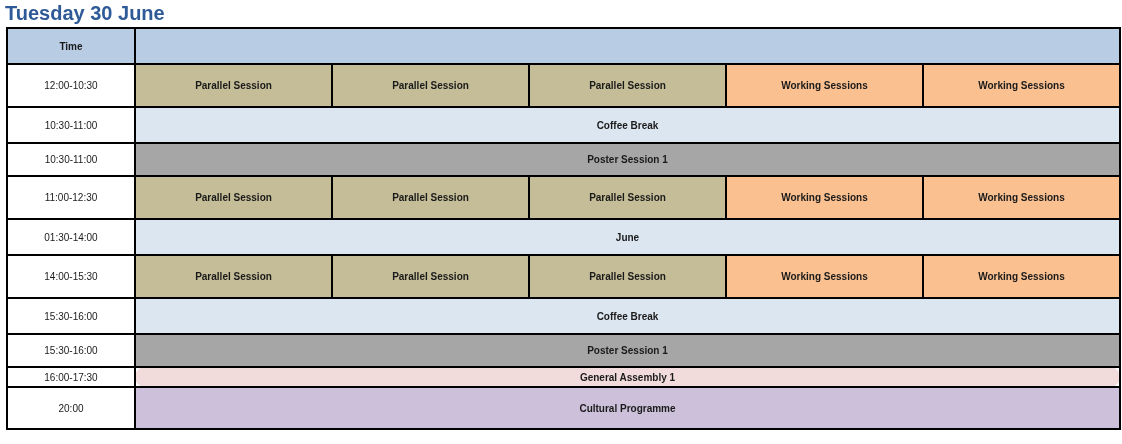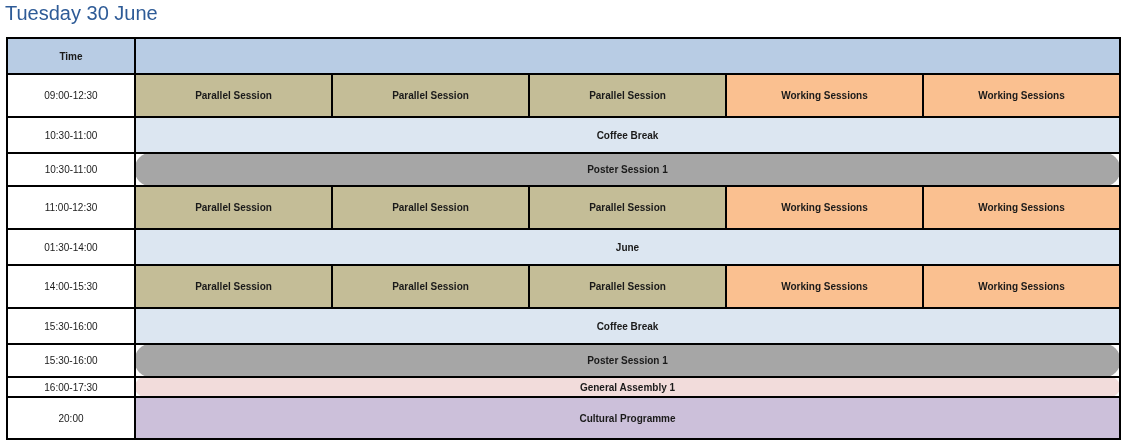--- a/index.html
+++ b/index.html
@@ -7,22 +7,22 @@
     padding: 0;
     background: #ffffff;
     font-family: "Liberation Sans", sans-serif;
     width: 1122px;
     height: 444px;
     overflow: hidden;
   }
   .page-title {
     color: var(--title_text, #2E5B97);
     font-size: 20px;
-    font-weight: normal;
-    padding: 2px 0 13px 5px;
+    font-weight: bold;
+    padding: 2px 0 3px 5px;
     line-height: 1.1;
     border-radius: 8px;
   }
   table.schedule {
     border-collapse: collapse;
     table-layout: fixed;
     margin-left: 6px;
     width: 1113px;
   }
   table.schedule th,
@@ -44,21 +44,21 @@
   tr.row-sessions      { height: 43px; }
   tr.row-break         { height: 36px; }
   tr.row-poster        { height: 33px; }
   tr.row-assembly      { height: 20px; }
   tr.row-cultural      { height: 42px; }
 
   td.time-cell         { background: var(--time_bg, #FFFFFF); font-weight: normal; }
   td.cell-parallel     { background: var(--parallel_bg, #C4BD97); font-weight: bold; }
   td.cell-working      { background: var(--working_bg, #FAC090);  font-weight: bold; }
   td.cell-break        { background: var(--break_bg, #DCE6F1);    font-weight: bold; }
-  td.cell-poster       { background: var(--poster_bg, #A6A6A6);   font-weight: bold; border-radius: 15px; }
+  td.cell-poster       { background: var(--poster_bg, #A6A6A6);   font-weight: bold; }
   td.cell-assembly     { background: var(--assembly_bg, #F2DCDB); font-weight: bold; border-radius: 11px; }
   td.cell-cultural     { background: var(--cultural_bg, #CCC0DA); font-weight: bold; }
 </style>
 </head>
 <body>
 
 <div class="page-title">Tuesday 30 June</div>
 
 <table class="schedule">
   <colgroup>
@@ -70,21 +70,21 @@
     <col class="slot-col">
   </colgroup>
   <thead>
     <tr class="header-row">
       <th>Time</th>
       <th colspan="5"></th>
     </tr>
   </thead>
   <tbody id="schedule-body">
       <tr class="row-sessions">
-        <td class="time-cell">09:00-12:30</td>
+        <td class="time-cell">12:00-10:30</td>
         <td class="cell-parallel">Parallel Session</td>
         <td class="cell-parallel">Parallel Session</td>
         <td class="cell-parallel">Parallel Session</td>
         <td class="cell-working">Working Sessions</td>
         <td class="cell-working">Working Sessions</td>
       </tr>
       <tr class="row-break">
         <td class="time-cell">10:30-11:00</td>
         <td colspan="5" class="cell-break">Coffee Break</td>
       </tr>

